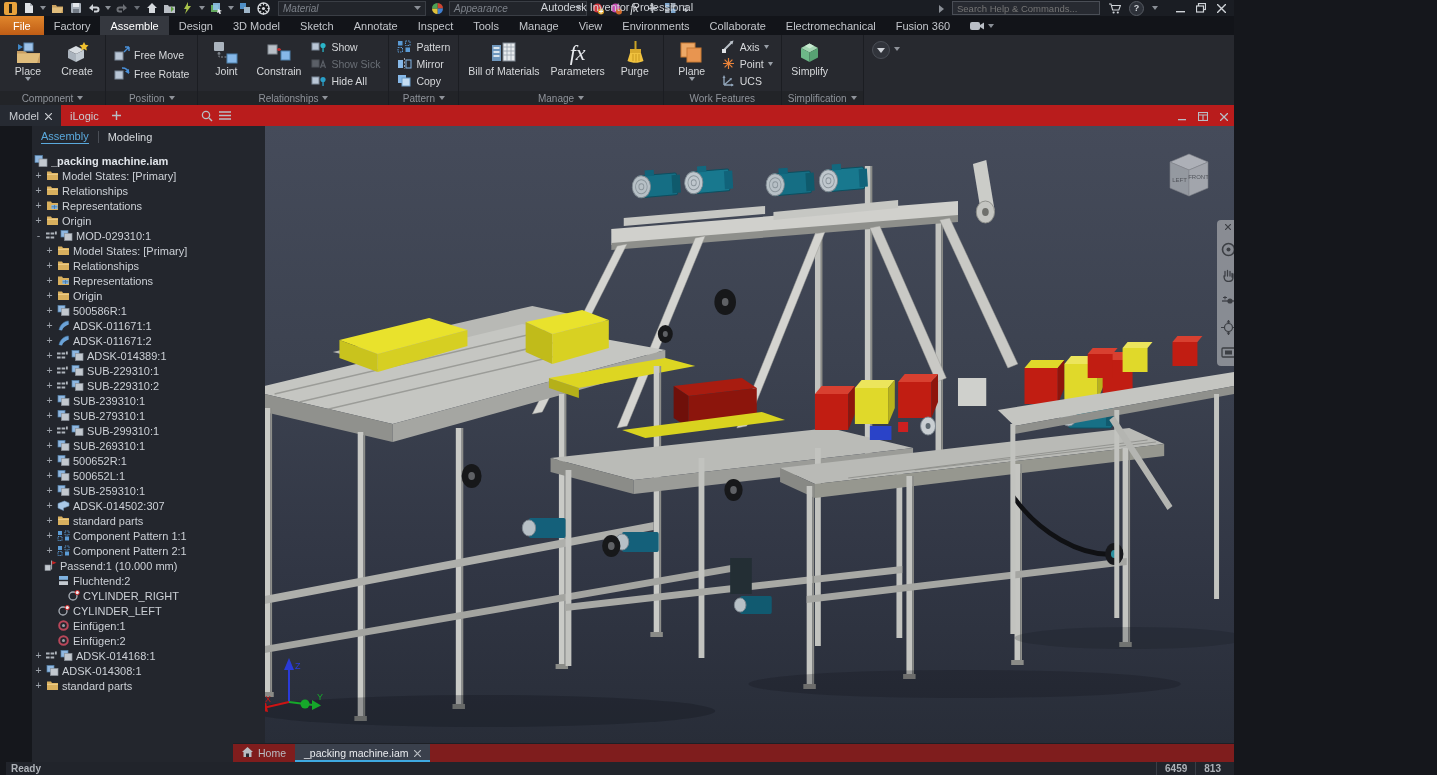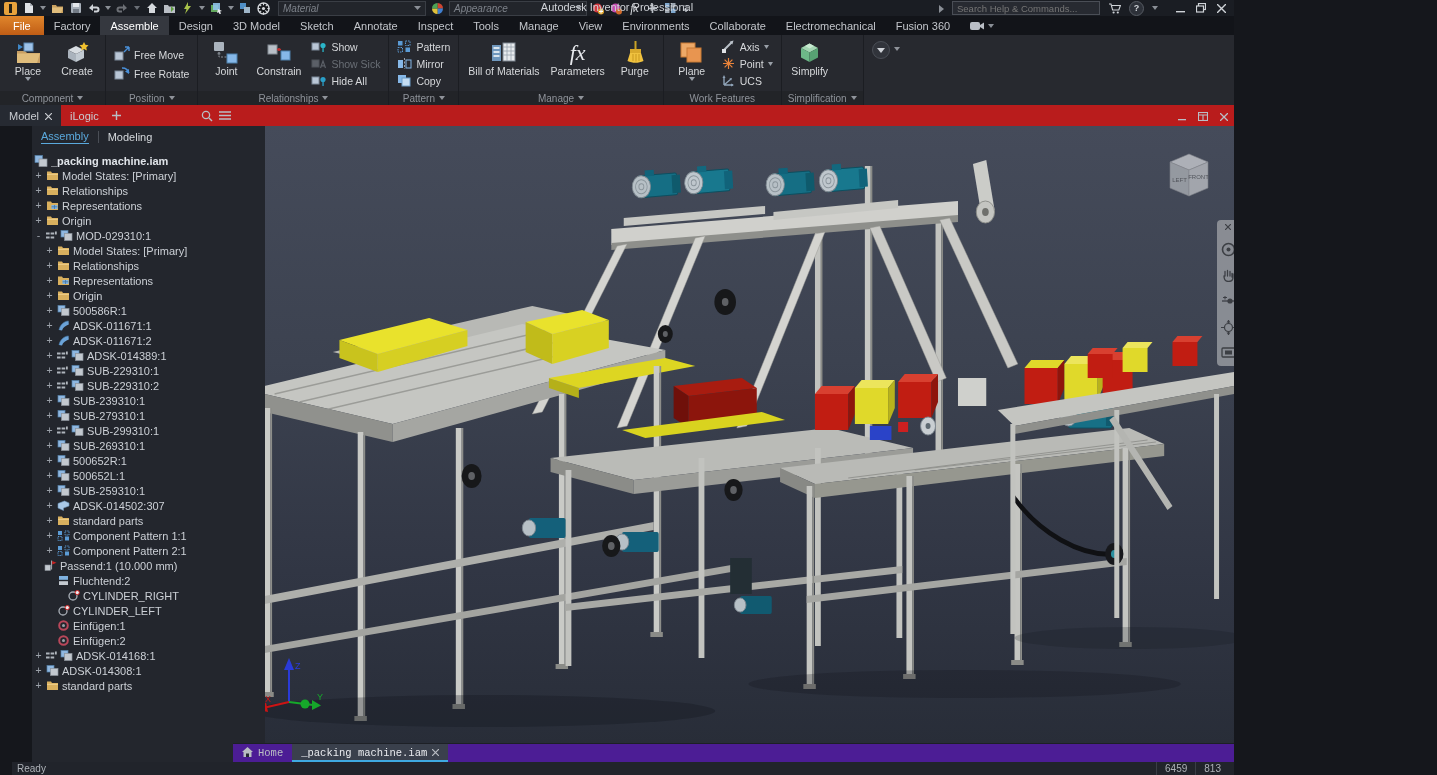--- a/index.html
+++ b/index.html
@@ -68,26 +68,26 @@
 
   
   .viewport{position:absolute;top:126px;left:233px;right:0;bottom:31px;background:linear-gradient(180deg,#454b5a 0%,#3c4250 38%,#313644 72%,#282d38 100%);overflow:hidden;}
   .scene{position:absolute;left:0;top:0;width:100%;height:100%;}
   .viewcube{position:absolute;top:20px;right:16px;opacity:.88;}
   .navbar{position:absolute;top:94px;right:-5px;width:22px;background:rgba(147,150,156,.88);border-radius:4px 0 0 4px;display:flex;flex-direction:column;align-items:center;padding:3px 0 5px;gap:10px;}
   .navbtn{display:flex;align-items:center;justify-content:center;width:18px;height:16px;}
   .triad{position:absolute;left:18px;bottom:30px;}
 
   
-  .doctabs{position:absolute;left:233px;right:0;bottom:13px;height:18px;background:#4c1d95;display:flex;align-items:stretch;border-top:1px solid #1d2026;z-index:6;font-family:Liberation Mono, monospace;}
+  .doctabs{position:absolute;left:233px;right:0;bottom:13px;height:18px;background:#7f1d1d;display:flex;align-items:stretch;border-top:1px solid #1d2026;z-index:6;}
   .dtab{display:flex;align-items:center;gap:5px;padding:0 9px;font-size:10.5px;color:#b9bdc3;}
   .dtab.active{background:#3a404c;color:#e9ebef;box-shadow:inset 0 -2px 0 #3fa9e0;}
 
   
-  .statusbar{position:absolute;left:12px;right:0;bottom:0;height:13px;background:#21242b;display:flex;align-items:center;font-size:10px;color:#aeb2b8;padding:0 5px;z-index:9;}
+  .statusbar{position:absolute;left:6px;right:0;bottom:0;height:13px;background:#21242b;display:flex;align-items:center;font-size:10px;color:#aeb2b8;padding:0 5px;z-index:9;font-weight:bold;}
   .sright{margin-left:auto;display:flex;align-items:center;height:100%;}
   .scount{border-left:1px solid #3a3e46;padding:0 8px;display:flex;align-items:center;height:100%;}
 </style>
 </head>
 <body>
 
 <div class="app">
 
   <div class="titlebar">
     <span class="qicon">

